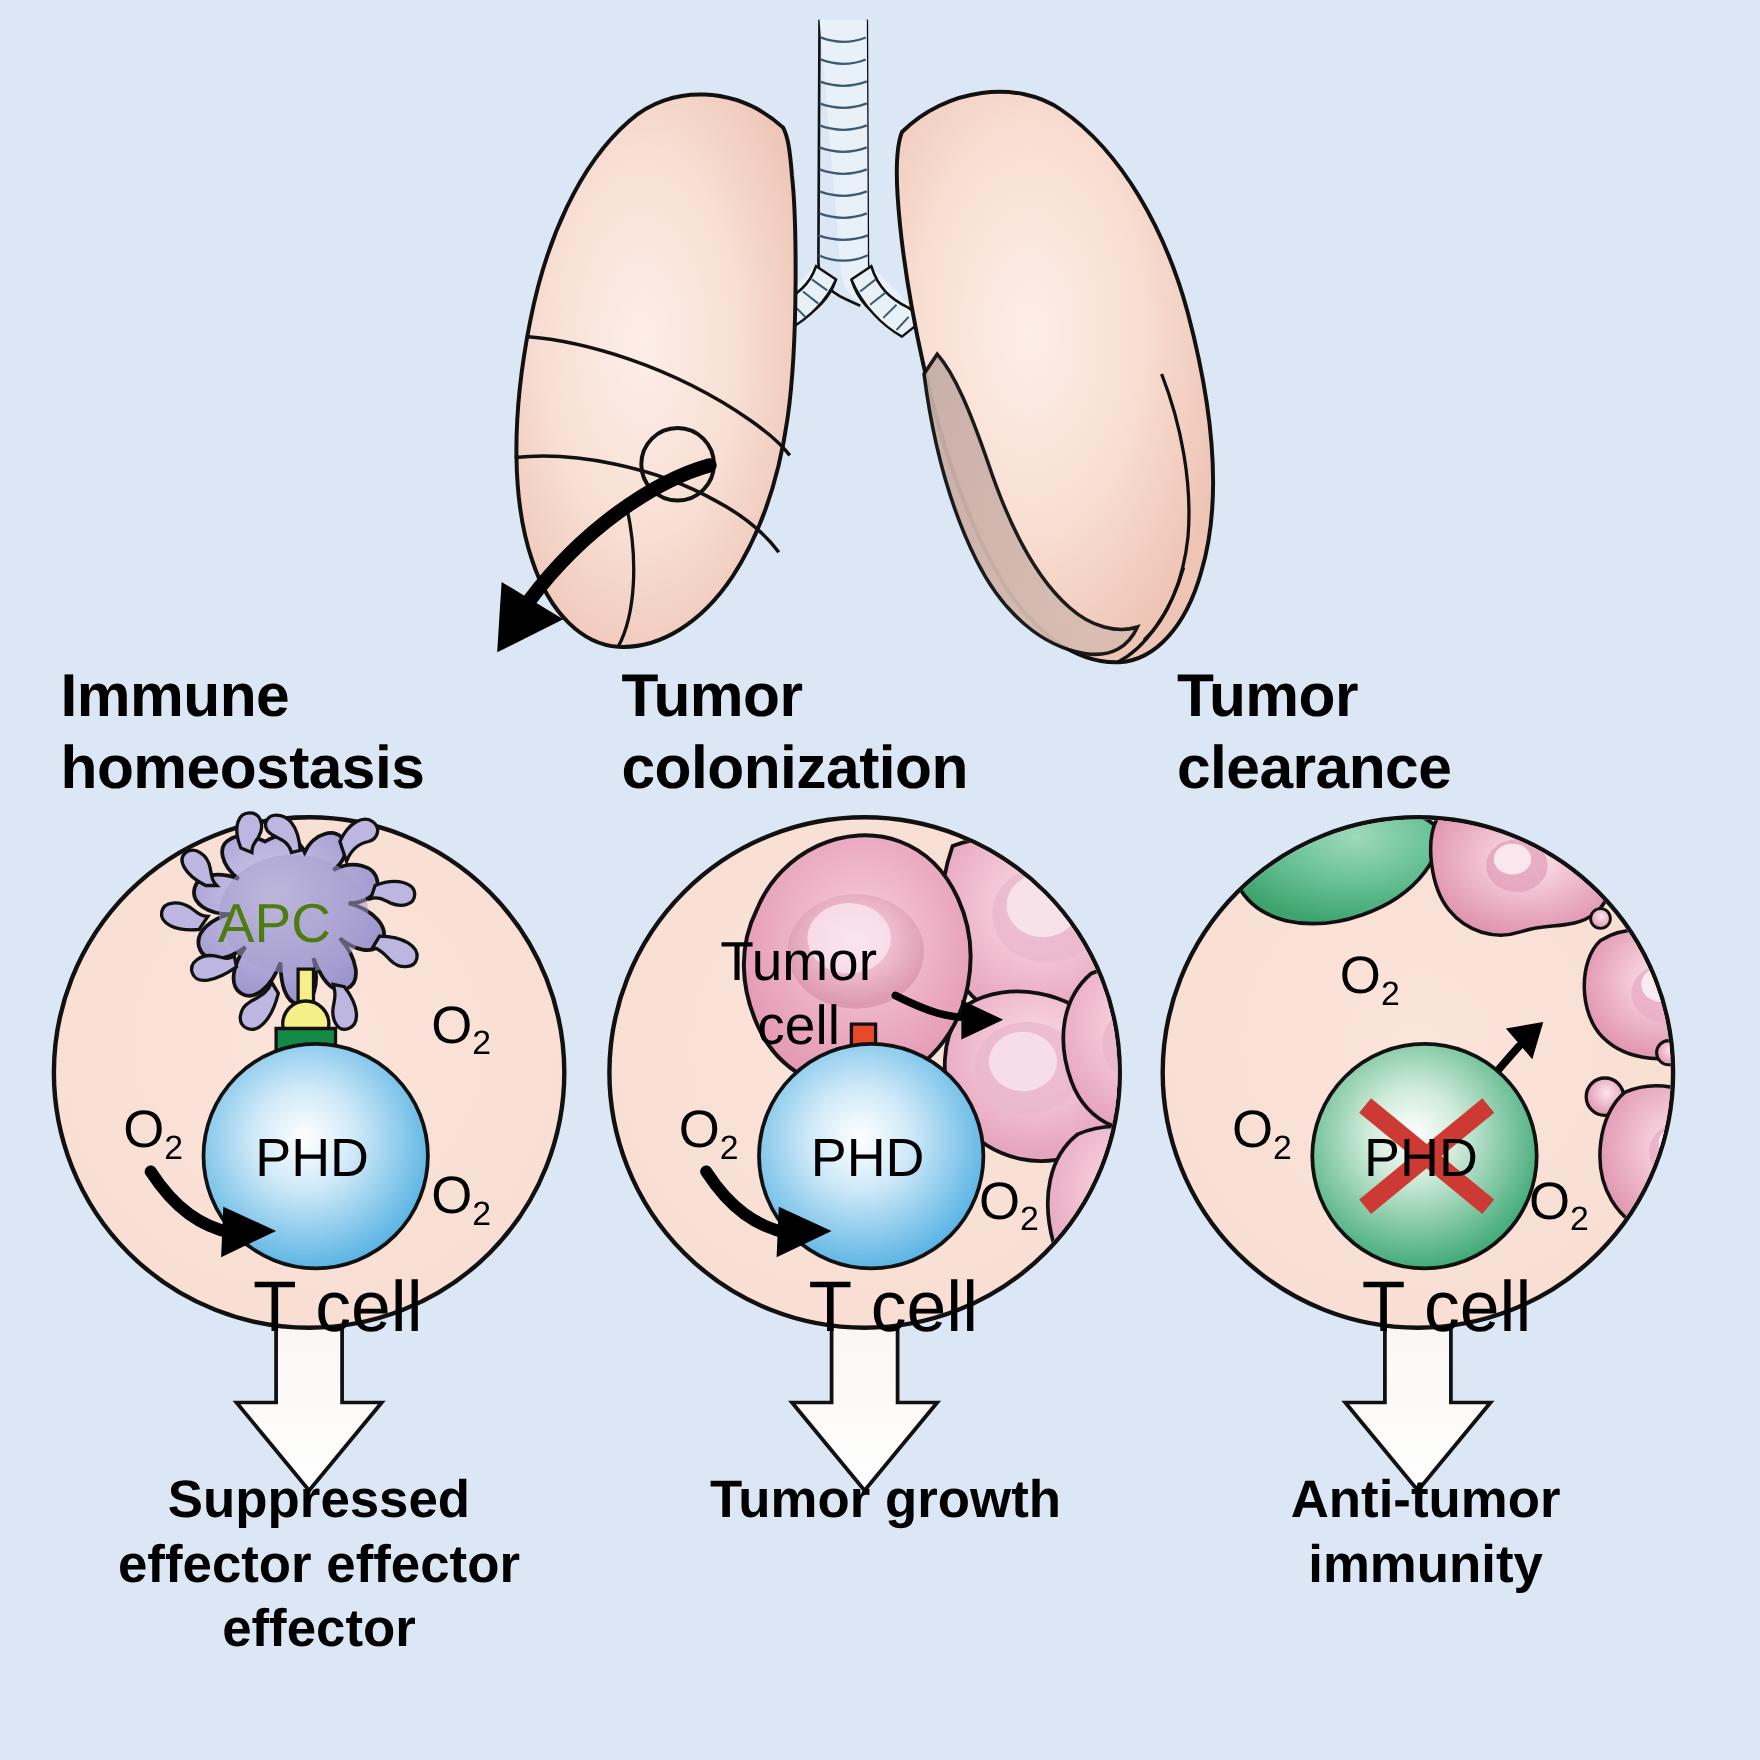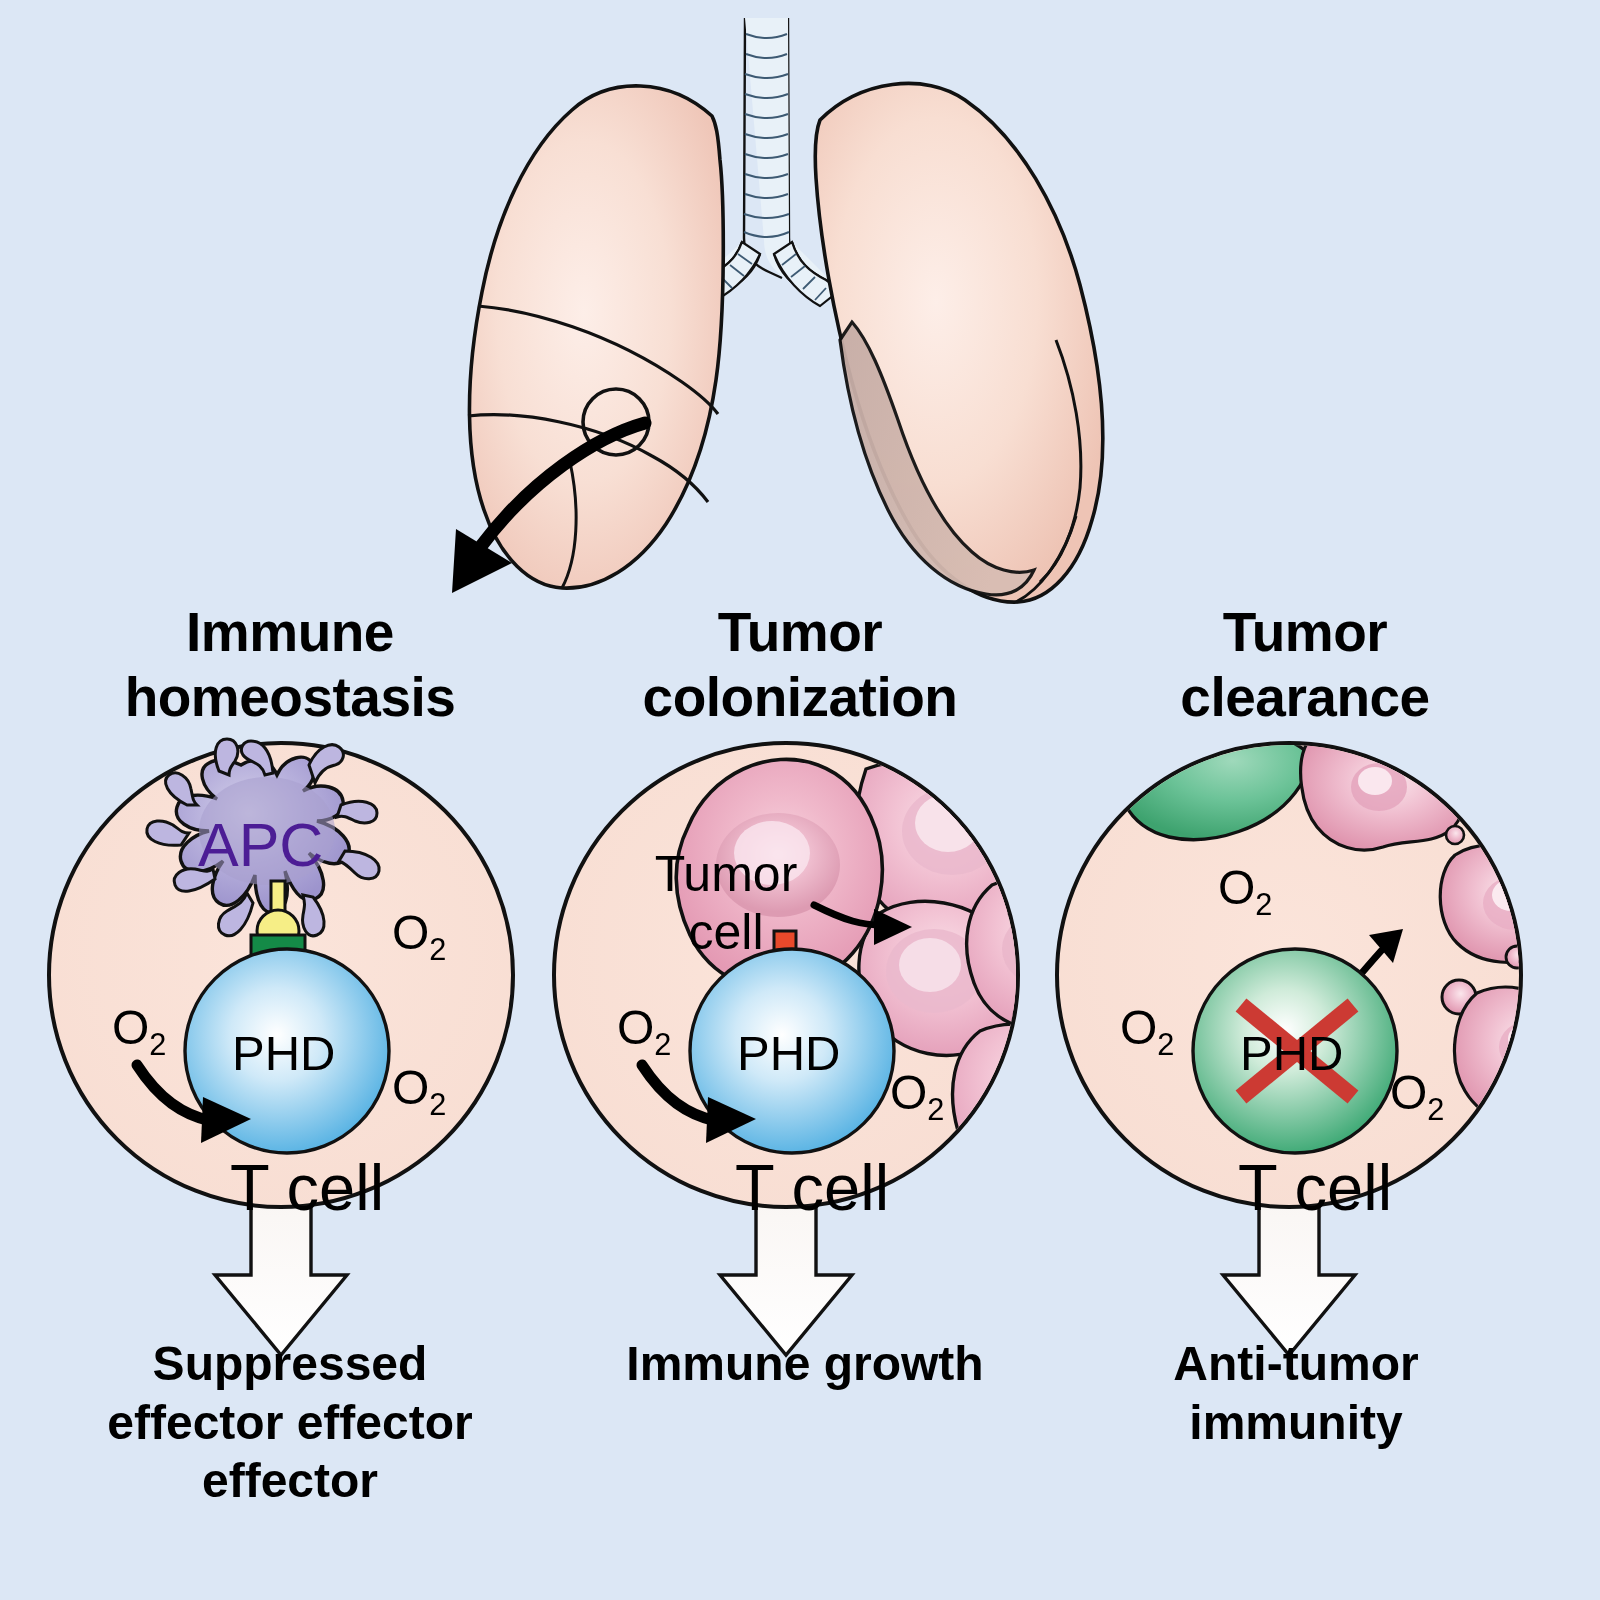--- a/index.html
+++ b/index.html
@@ -18,21 +18,21 @@
     position: absolute;
     inset: 0;
     width: 1600px;
     height: 1600px;
   }
   .abs { position: absolute; }
 
   
   .panel-title {
     position: absolute;
-    text-align: center;
+    text-align: left;
     font-weight: bold;
     font-size: 55px;
     line-height: 1.18;
     color: #000;
     letter-spacing: -0.5px;
   }
 
   
   .outcome {
     position: absolute;
@@ -69,22 +69,22 @@
     position: absolute;
     font-size: 50px;
     color: #000;
     text-align: center;
     line-height: 1.16;
     z-index: 6;
     white-space: nowrap;
   }
   .apc-label {
     position: absolute;
-    font-size: 61px;
-    color: #4c1d95;
+    font-size: 50px;
+    color: #4d7c0f;
     z-index: 6;
   }
   svg { display: block; overflow: visible; }
 </style>
 </head>
 <body style="background: rgb(220, 231, 245);">
 
 <div id="root">
 
   <svg class="abs" style="left:420px; top:10px;" width="760" height="600" viewBox="0 0 760 600">
@@ -402,21 +402,21 @@
   <div class="phd-label" style="left:737px; top:1025px;">PHD</div>
   <div class="cell-label" style="left:735px; top:1150px;">T cell</div>
   <div class="o2" style="left:617px; top:1000px;">
     <span>O</span><sub>2</sub>
   </div>
   <div class="o2" style="left:890px; top:1065px;">
     <span>O</span><sub>2</sub>
   </div>
 
   <div class="outcome" style="left:560px; top:1335px; width:490px;">
-    <span>Immune growth</span>
+    <span>Tumor growth</span>
   </div>
 
   <svg class="abs" style="left:1063px; top:735px;" width="500" height="620" viewBox="0 0 500 620">
     <defs>
       <radialGradient id="p3Body" cx="50%" cy="45%" r="58%">
         <stop offset="0%" stop-color="#fbe4da"></stop>
         <stop offset="100%" stop-color="#f8ded3"></stop>
       </radialGradient>
       <radialGradient id="p3Nuc" cx="45%" cy="40%" r="60%">
         <stop offset="0%" stop-color="#ffffff"></stop>

